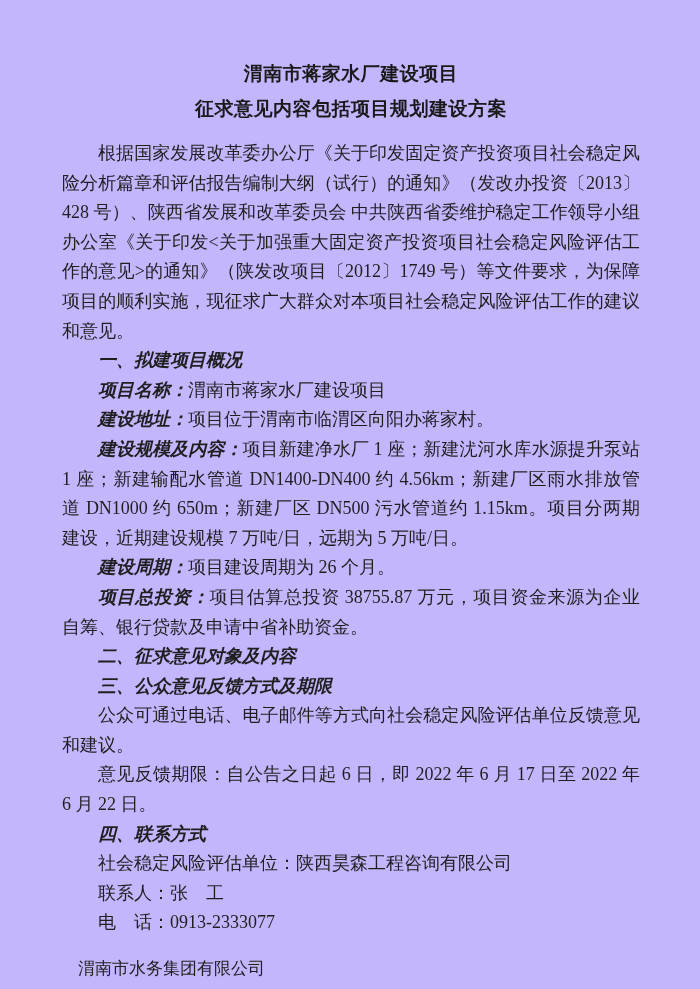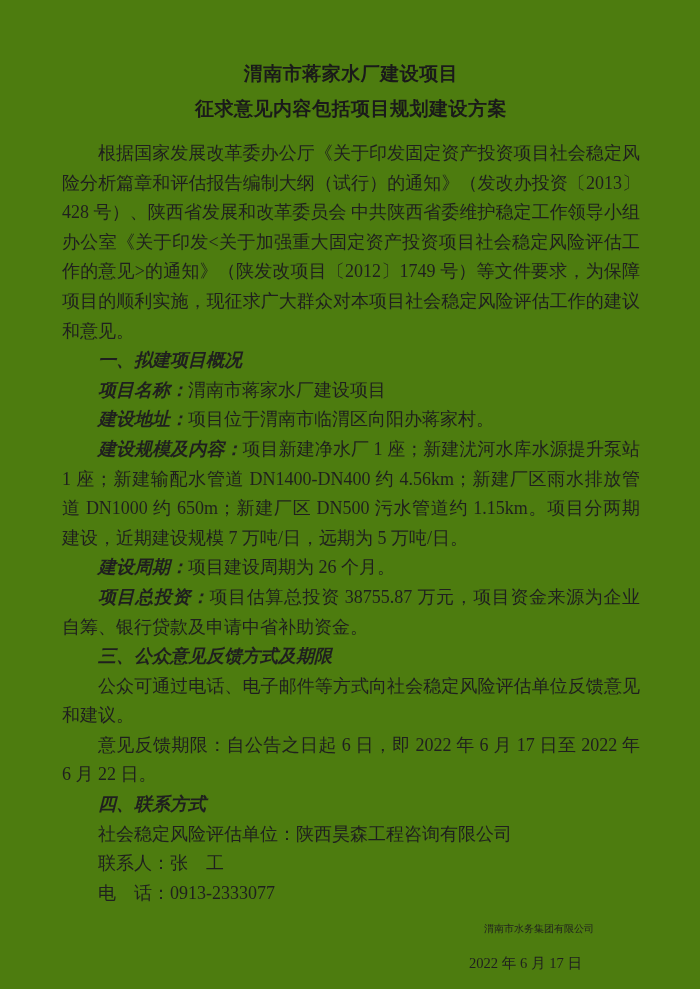--- a/index.html
+++ b/index.html
@@ -5,21 +5,21 @@
   html, body {
     margin: 0;
     padding: 0;
     background: #ffffff;
   }
   .page {
     position: relative;
     width: 700px;
     height: 989px;
     margin: 0 auto;
-    background: #4d7c0f;
+    background: #c4b5fd;
     box-sizing: border-box;
     padding: 56px 60px 0 62px;
     color: #1f1f1f;
     font-family: "Liberation Serif", "DejaVu Serif", serif;
     overflow: hidden;
   }
   .title-block {
     margin-bottom: 13px;
   }
   .doc-title {
@@ -45,24 +45,23 @@
     text-align: left;
   }
   .para .bold {
     font-weight: 700;
     font-style: italic;
   }
   .signature-block {
     margin-top: 6px;
   }
   .sig-company {
-    margin: 0;
-    font-size: 10px;
+    margin: 16px;
+    font-size: 17px;
     line-height: 29.6px;
-    text-align: right;
     padding-right: 46px;
   }
   .sig-date {
     margin: 5px 0 0 0;
     font-size: 14.6px;
     line-height: 29.6px;
     text-align: right;
     padding-right: 58px;
   }
 </style>
@@ -77,20 +76,21 @@
   </div>
 
   <div>
       <p class="para body"><span>根据国家发展改革委办公厅《关于印发固定资产投资项目社会稳定风险分析篇章和评估报告编制大纲（试行）的通知》（发改办投资〔2013〕428 号）、陕西省发展和改革委员会 中共陕西省委维护稳定工作领导小组办公室《关于印发&lt;关于加强重大固定资产投资项目社会稳定风险评估工作的意见&gt;的通知》（陕发改项目〔2012〕1749 号）等文件要求，为保障项目的顺利实施，现征求广大群众对本项目社会稳定风险评估工作的建议和意见。</span></p>
       <p class="para heading"><span class="bold">一、拟建项目概况</span></p>
       <p class="para body"><span class="bold">项目名称：</span><span>渭南市蒋家水厂建设项目</span></p>
       <p class="para body"><span class="bold">建设地址：</span><span>项目位于渭南市临渭区向阳办蒋家村。</span></p>
       <p class="para body"><span class="bold">建设规模及内容：</span><span>项目新建净水厂 1 座；新建沋河水库水源提升泵站 1 座；新建输配水管道 DN1400-DN400 约 4.56km；新建厂区雨水排放管道 DN1000 约 650m；新建厂区 DN500 污水管道约 1.15km。项目分两期建设，近期建设规模 7 万吨/日，远期为 5 万吨/日。</span></p>
       <p class="para body"><span class="bold">建设周期：</span><span>项目建设周期为 26 个月。</span></p>
       <p class="para body"><span class="bold">项目总投资：</span><span>项目估算总投资 38755.87 万元，项目资金来源为企业自筹、银行贷款及申请中省补助资金。</span></p>
+      <p class="para heading"><span class="bold">二、征求意见对象及内容</span></p>
       <p class="para heading"><span class="bold">三、公众意见反馈方式及期限</span></p>
       <p class="para body"><span>公众可通过电话、电子邮件等方式向社会稳定风险评估单位反馈意见和建议。</span></p>
       <p class="para body"><span>意见反馈期限：自公告之日起 6 日，即 2022 年 6 月 17 日至 2022 年 6 月 22 日。</span></p>
       <p class="para heading"><span class="bold">四、联系方式</span></p>
       <p class="para body"><span>社会稳定风险评估单位：陕西昊森工程咨询有限公司</span></p>
       <p class="para body"><span>联系人：张　工</span></p>
       <p class="para body"><span>电　话：0913-2333077</span></p>
     </div>
 
   <div class="signature-block">

